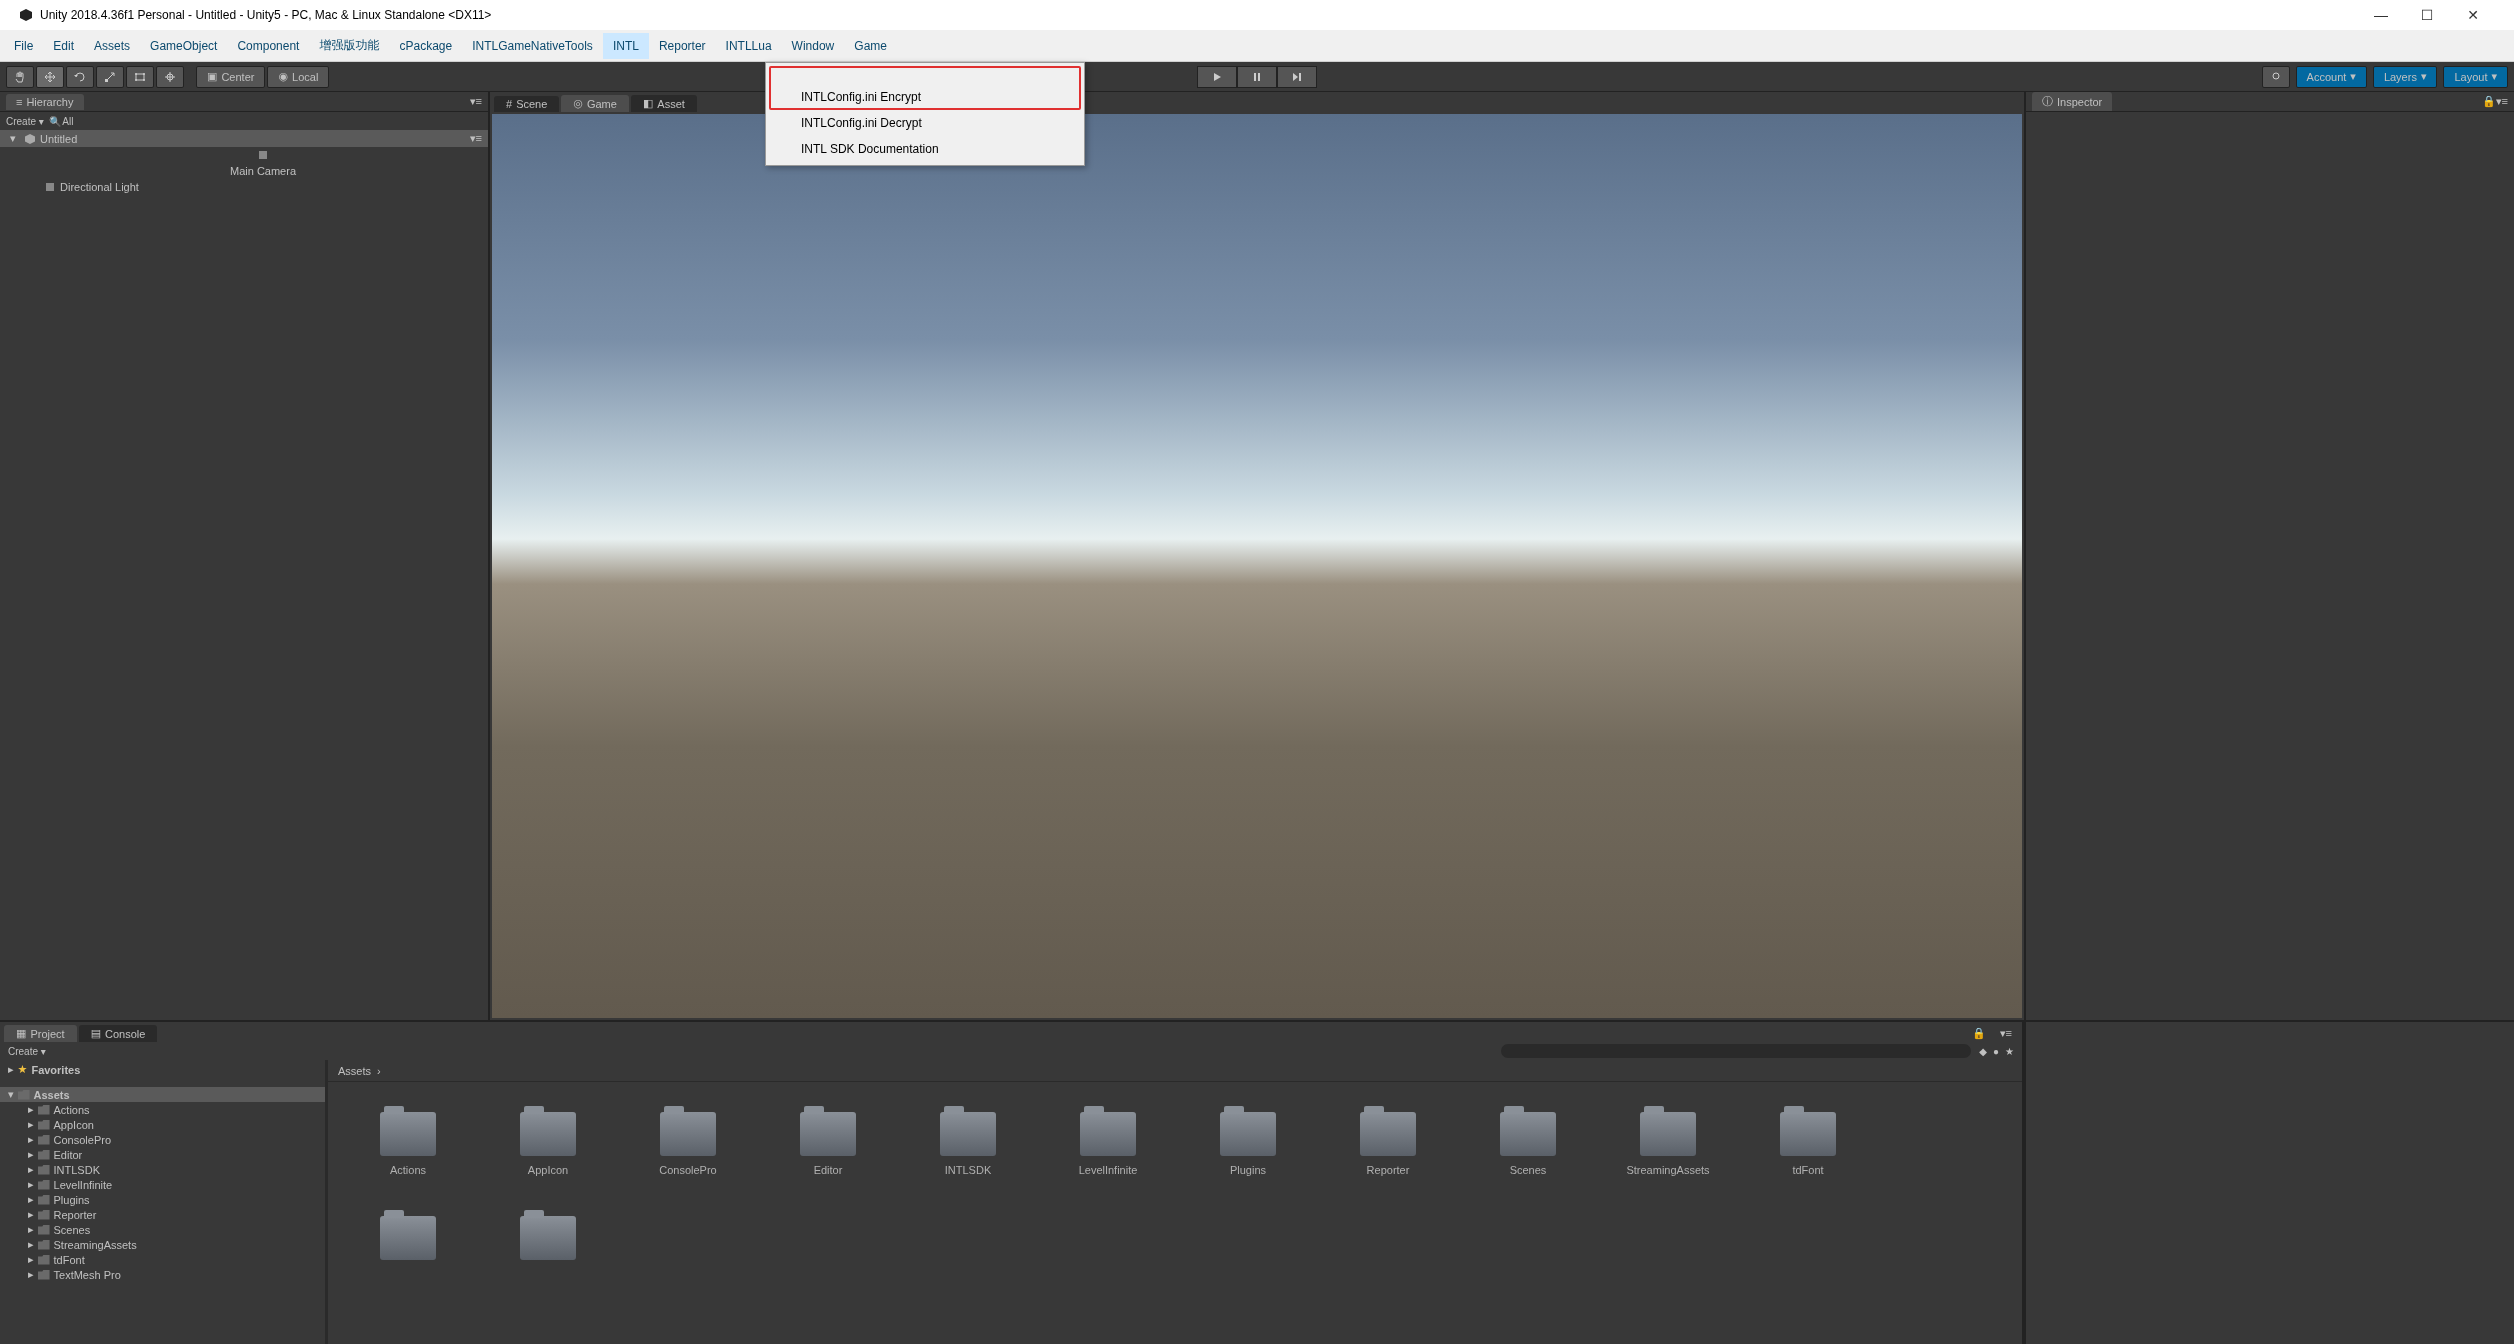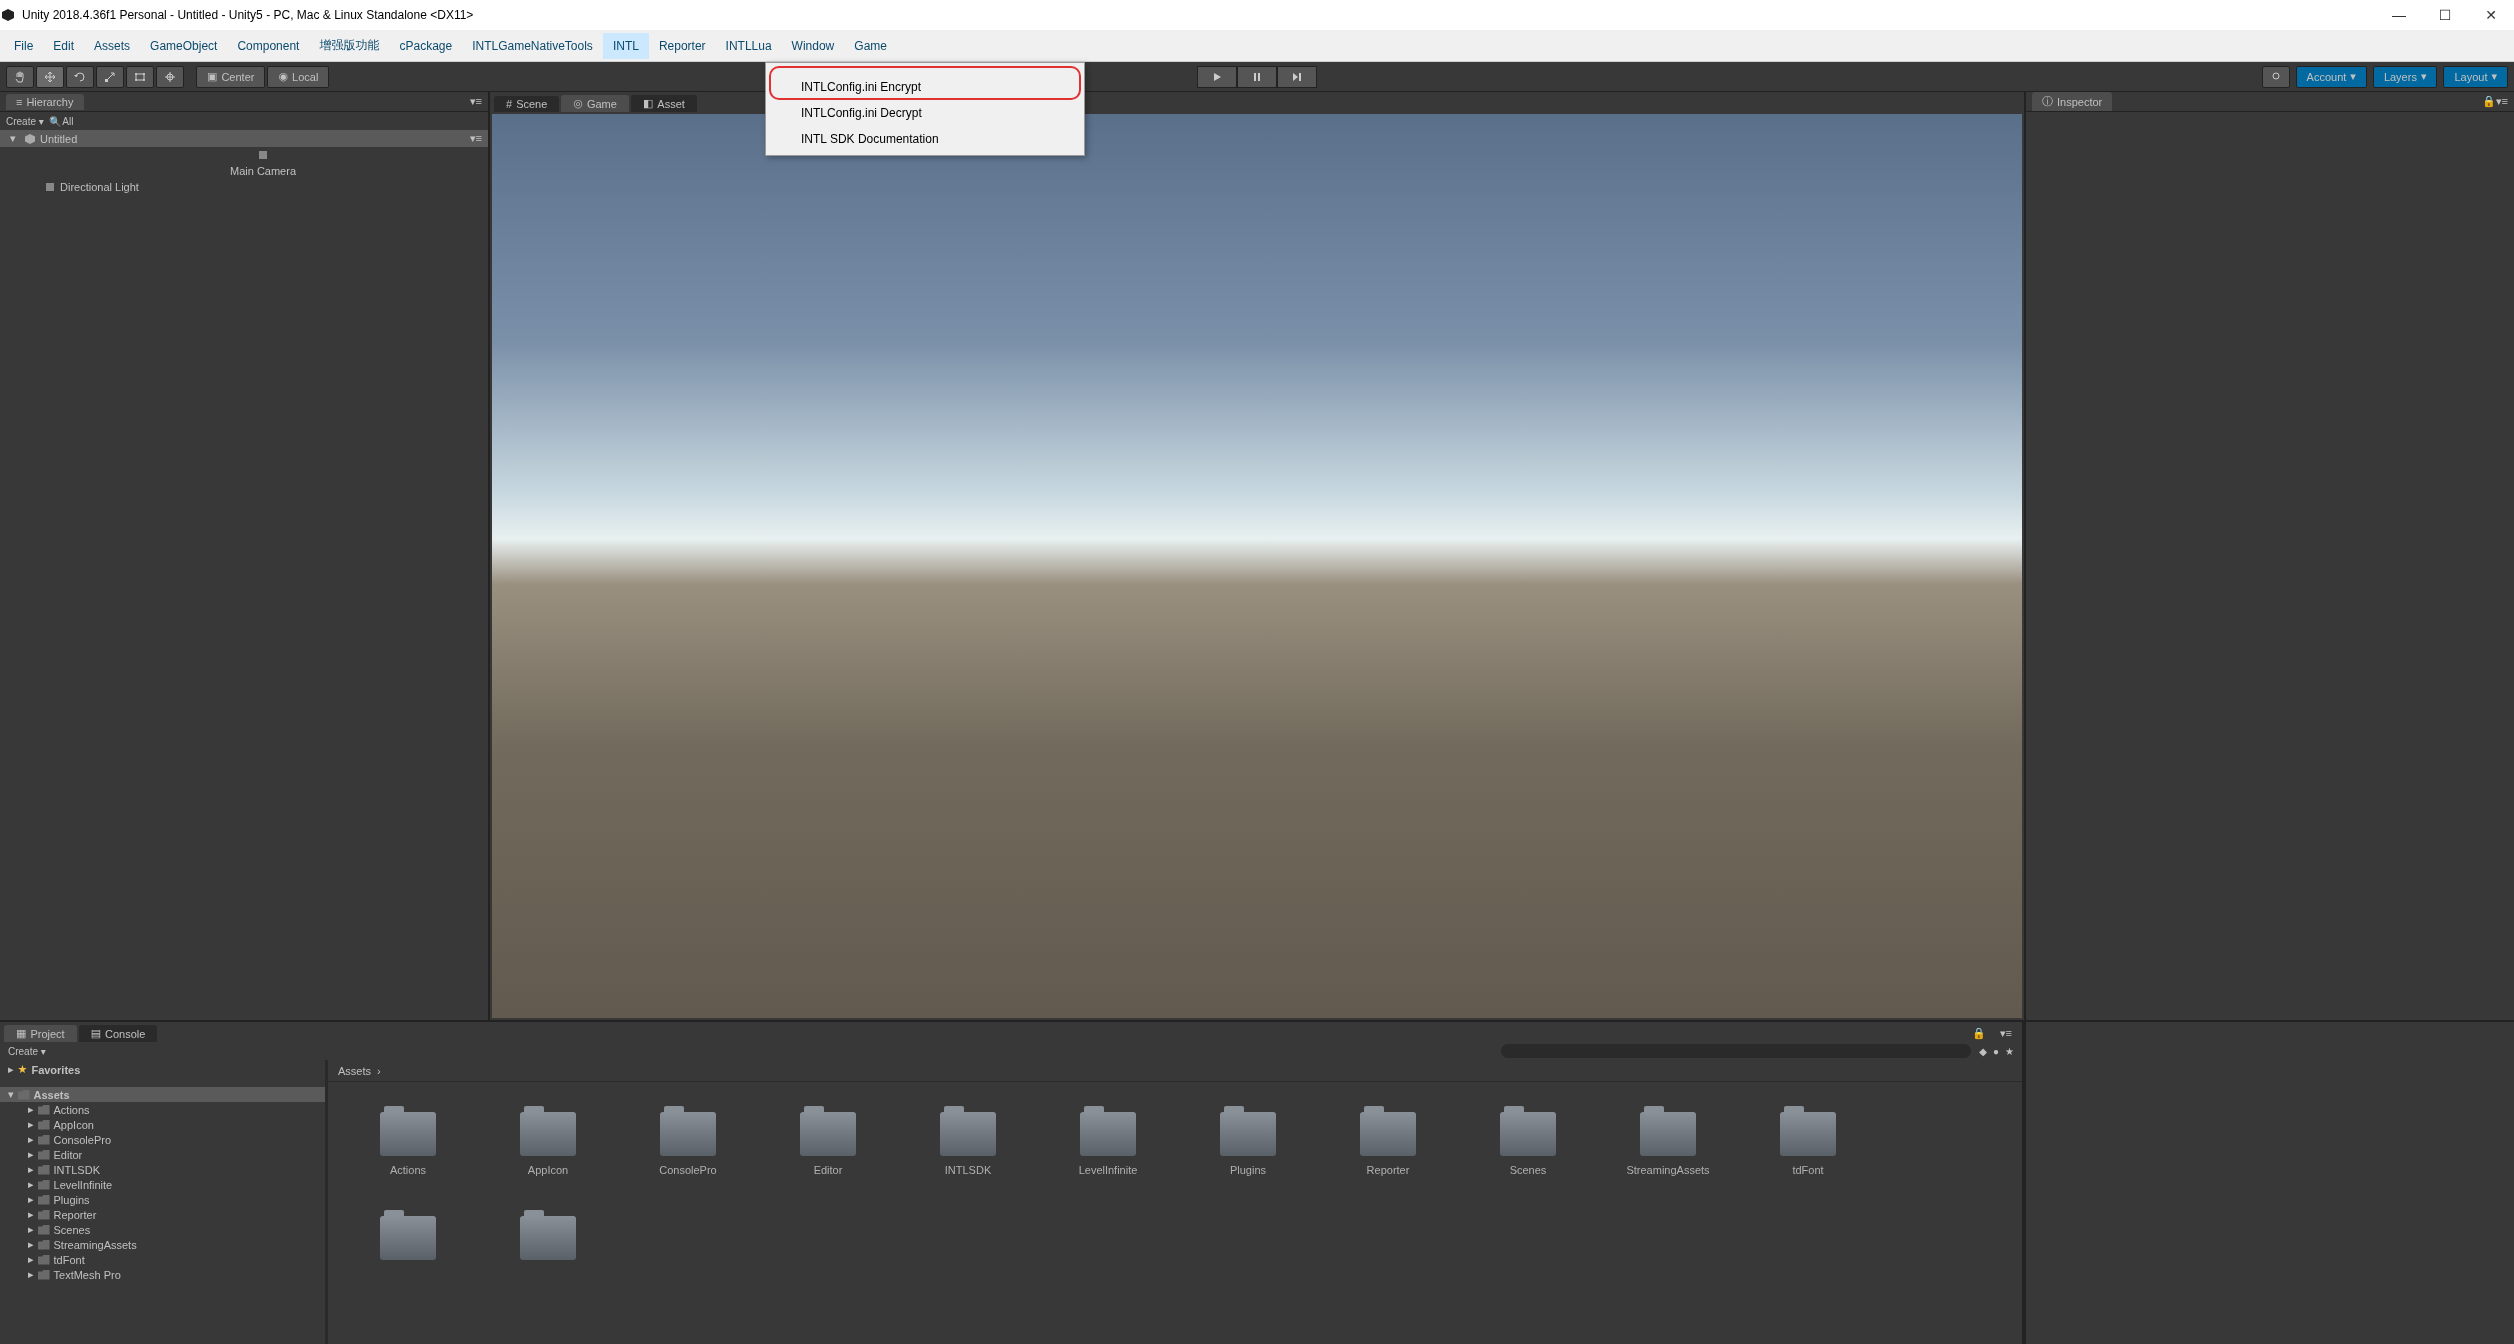--- a/index.html
+++ b/index.html
@@ -1,32 +1,32 @@
 <!DOCTYPE html>
 <html><head>
 <meta charset="utf-8">
 <style>
 * { margin: 0; padding: 0; box-sizing: border-box; font-family: "Segoe UI", Arial, sans-serif; user-select: none; }
 body { background: #383838; color: #c0c0c0; font-size: 11px; overflow: hidden; width: 2514px; height: 1344px; transform-origin: top left; }
 
 
-.titlebar { height: 30px; background: #fff; color: #000; display: flex; align-items: center; padding: 0 0; font-size: 12px; }
+.titlebar { height: 30px; background: #fff; color: #000; display: flex; align-items: center; padding: 0 18px; font-size: 12px; }
 .titlebar .logo { width: 16px; height: 16px; margin-right: 6px; display:flex; align-items:center; justify-content:center;}
 .titlebar .winbtns { margin-left: auto; display: flex; gap: 0; }
 .titlebar .winbtn { width: 46px; height: 30px; display: flex; align-items: center; justify-content: center; font-size: 14px; color:#333;}
 
 
 .menubar { height: 32px; background: #f0f0f0; color: #0c4a6e; display: flex; align-items: center; padding: 0 4px; font-size: 12px; border-bottom:1px solid #d0d0d0;}
 .menubar .menuitem { padding: 6px 10px; cursor: default; }
 .menubar .menuitem.active { background: #cce8ff; }
 
 
 .dropdown { position: absolute; top: 62px; left: 765px; background: #f0f0f0; border: 1px solid #999; box-shadow: 2px 2px 6px rgba(0,0,0,.3); z-index: 1000; min-width: 320px; padding:3px;}
 .dropdown .dditem { padding: 6px 40px 6px 32px; color: #000; font-size: 12px; }
-.dropdown .dditem.hl { border: 2px solid #e03030; border-radius: 10px; padding:12px 38px 4px 30px;}
+.dropdown .dditem.hl { border: 2px solid #e03030; border-radius: 2px; padding:22px 38px 4px 30px;}
 
 
 .toolbar { height: 30px; background: #383838; display: flex; align-items: center; padding: 0 6px; gap: 2px; border-bottom:1px solid #222;}
 .tbtn { width: 28px; height: 22px; background: #555; border: 1px solid #222; display: flex; align-items: center; justify-content: center; font-size: 11px; border-radius:2px;}
 .tbtn-wide { padding: 0 10px; width: auto; height:22px; background:#555; border:1px solid #222; display:flex; align-items:center; gap:4px; font-size:11px; border-radius:2px;}
 .tsep { width: 8px; }
 .playgroup { position:absolute; left:50%; transform:translateX(-50%); display:flex; gap:0;}
 .playgroup .tbtn{width:40px; height:22px; border-radius:0;}
 .rightgroup { margin-left:auto; display:flex; gap:6px;}
 .rightgroup .tbtn-wide{background:#0369a1;}

